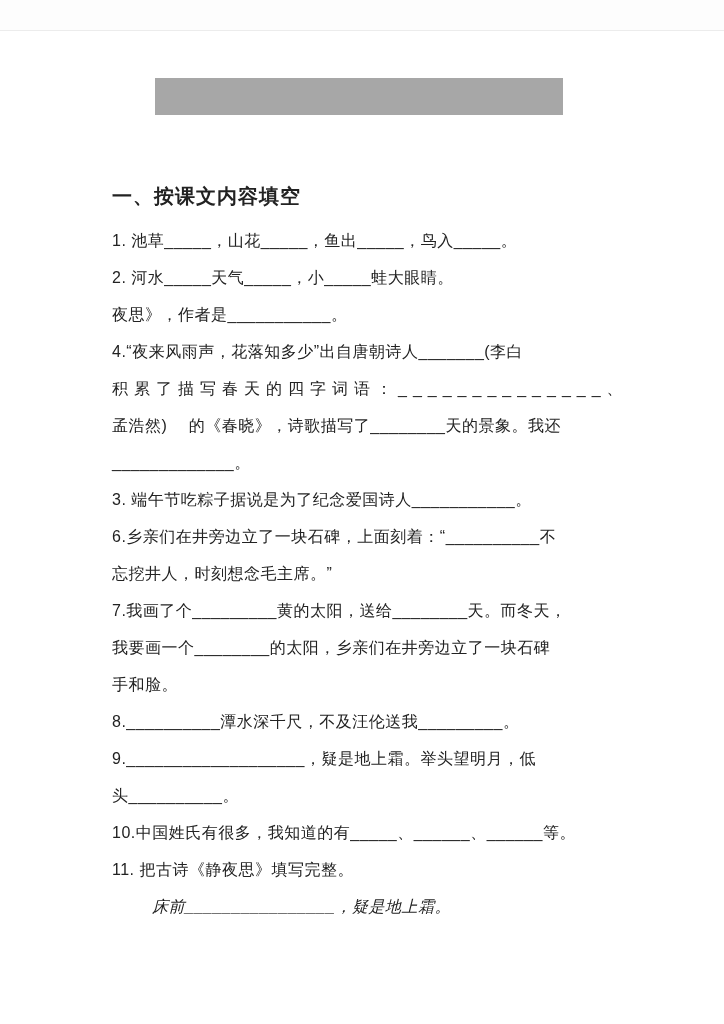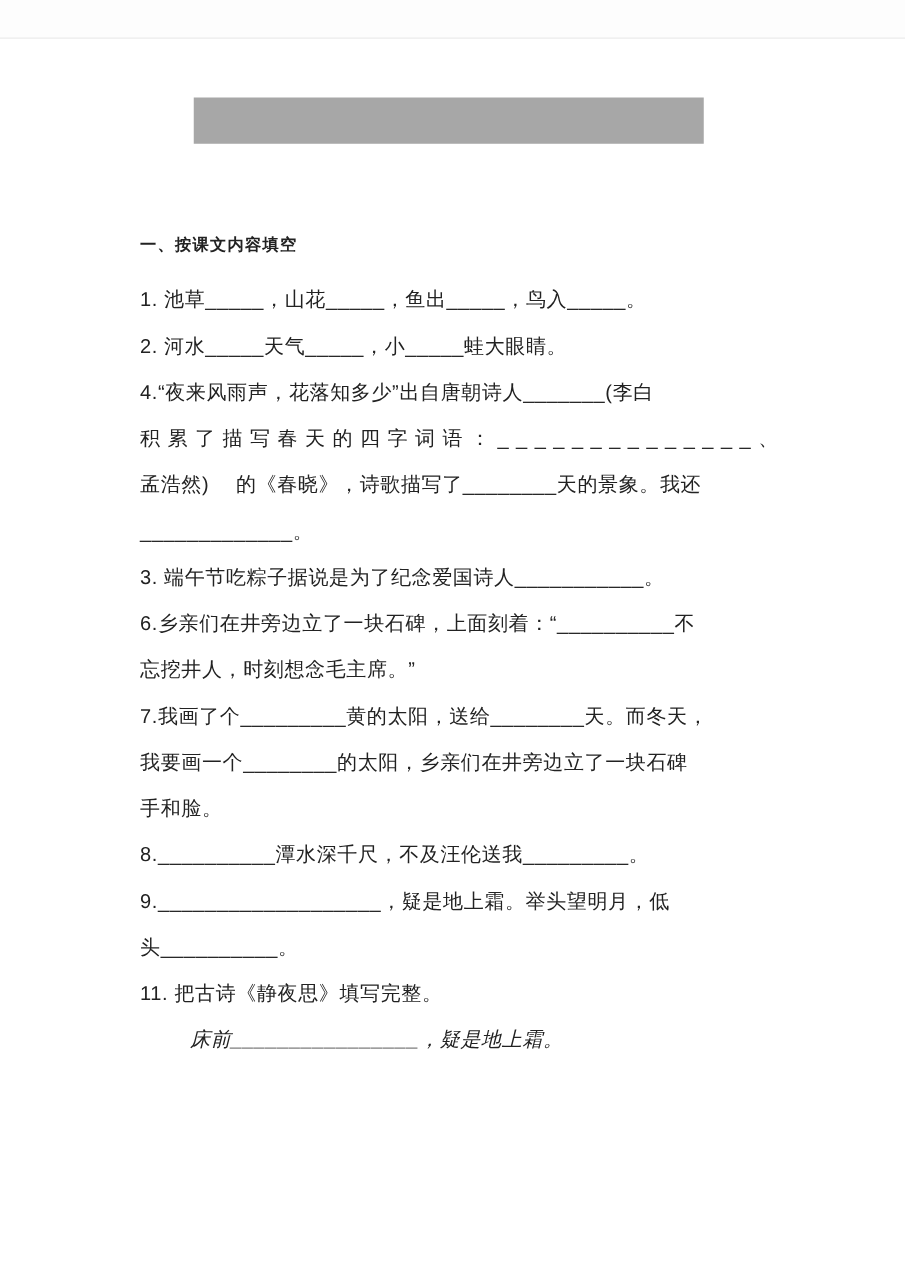--- a/index.html
+++ b/index.html
@@ -35,21 +35,21 @@
     background: #a7a7a7; 
   }
   .content {
     position: absolute;
     left: 112px;
     top: 184px;
     width: 512px;
     color: #222222; 
   }
   .heading {
-    font-size: 13px;
+    font-size: 20px;
     font-weight: 700;
     line-height: 24px;
     letter-spacing: 1px;
     margin-bottom: 14px;
     white-space: nowrap;
   }
   .line {
     font-size: 16px;
     line-height: 37px;
     height: 37px;
@@ -71,30 +71,32 @@
 
   <div class="top-strip"></div>
 
   <div class="redacted-bar"></div>
 
   <div class="content">
     <div class="heading">一、按课文内容填空</div>
 
     <div class="line">1. 池草_____，山花_____，鱼出_____，鸟入_____。</div>
     <div class="line">2. 河水_____天气_____，小_____蛙大眼睛。</div>
+    <div class="line">夜思》，作者是___________。</div>
     <div class="line">4.“夜来风雨声，花落知多少”出自唐朝诗人_______(李白</div>
     <div class="line spread">积累了描写春天的四字词语：______________、</div>
     <div class="line">孟浩然)　 的《春晓》，诗歌描写了________天的景象。我还</div>
     <div class="line">_____________。</div>
     <div class="line">3. 端午节吃粽子据说是为了纪念爱国诗人___________。</div>
     <div class="line">6.乡亲们在井旁边立了一块石碑，上面刻着：“__________不</div>
     <div class="line">忘挖井人，时刻想念毛主席。”</div>
     <div class="line">7.我画了个_________黄的太阳，送给________天。而冬天，</div>
     <div class="line">我要画一个________的太阳，乡亲们在井旁边立了一块石碑</div>
     <div class="line">手和脸。</div>
     <div class="line">8.__________潭水深千尺，不及汪伦送我_________。</div>
     <div class="line">9.___________________，疑是地上霜。举头望明月，低</div>
     <div class="line">头__________。</div>
+    <div class="line">10.中国姓氏有很多，我知道的有_____、______、______等。</div>
     <div class="line">11. 把古诗《静夜思》填写完整。</div>
     <div class="line indent">床前________________，疑是地上霜。</div>
   </div>
 
 </div>
 
 </body></html>

